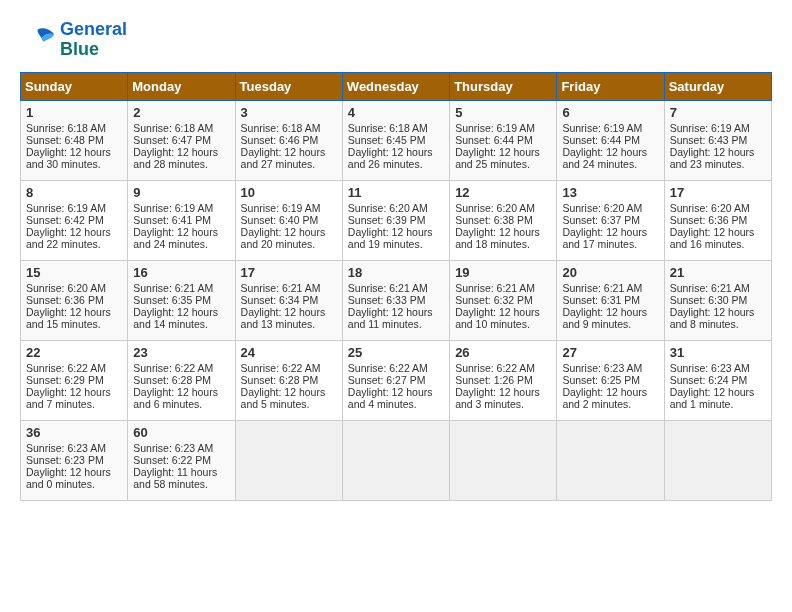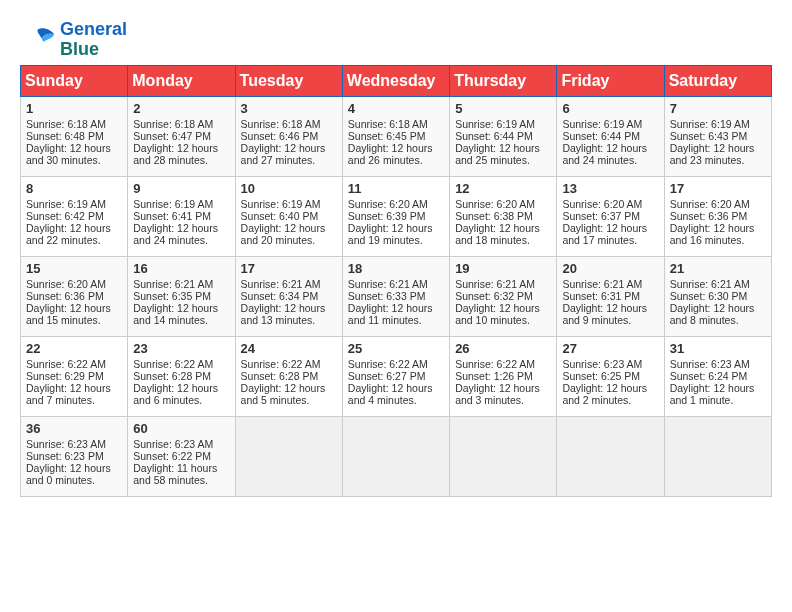--- a/index.html
+++ b/index.html
@@ -7,21 +7,21 @@
       font-family: Arial, sans-serif;
       background: #fff;
       width: 792px;
       min-height: 612px;
       padding: 20px;
     }
     .header {
       display: flex;
       align-items: flex-start;
       justify-content: space-between;
-      margin-bottom: 5px;
+      margin-bottom: 12px;
     }
     .logo {
       display: flex;
       align-items: center;
       gap: 4px;
     }
     .logo-text {
       font-size: 18px;
       font-weight: bold;
       color: #333;
@@ -45,23 +45,23 @@
     .location {
       font-size: 16px;
       color: #555;
     }
     table {
       width: 100%;
       border-collapse: collapse;
       table-layout: fixed;
     }
     thead tr th {
-      background-color: #ef4444;
+      background-color: #a16207;
       color: #fff;
-      font-size: 16px;
+      font-size: 13px;
       font-weight: bold;
       padding: 6px 4px;
       text-align: left;
       border: 1px solid #1565c0;
     }
     tbody tr td {
       border: 1px solid #ccc;
       vertical-align: top;
       padding: 4px 5px;
       font-size: 10.5px;

